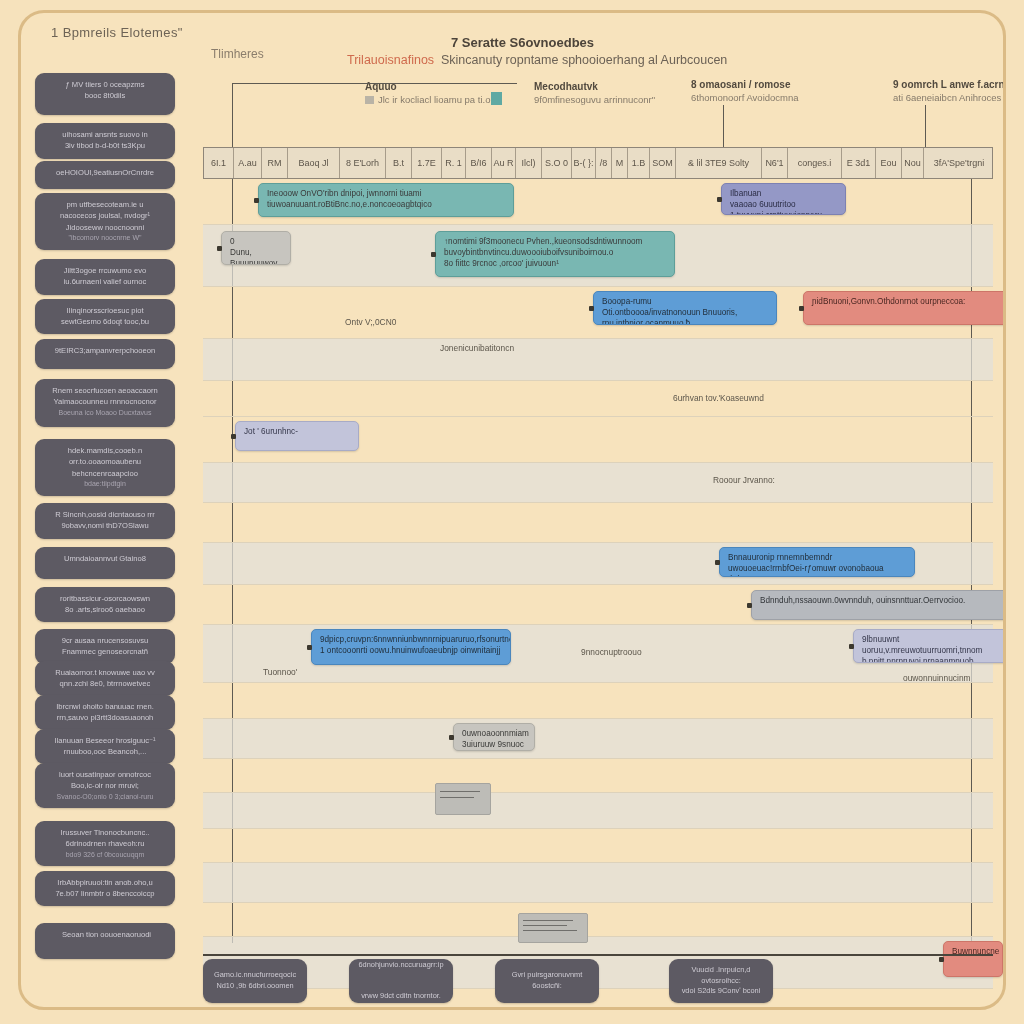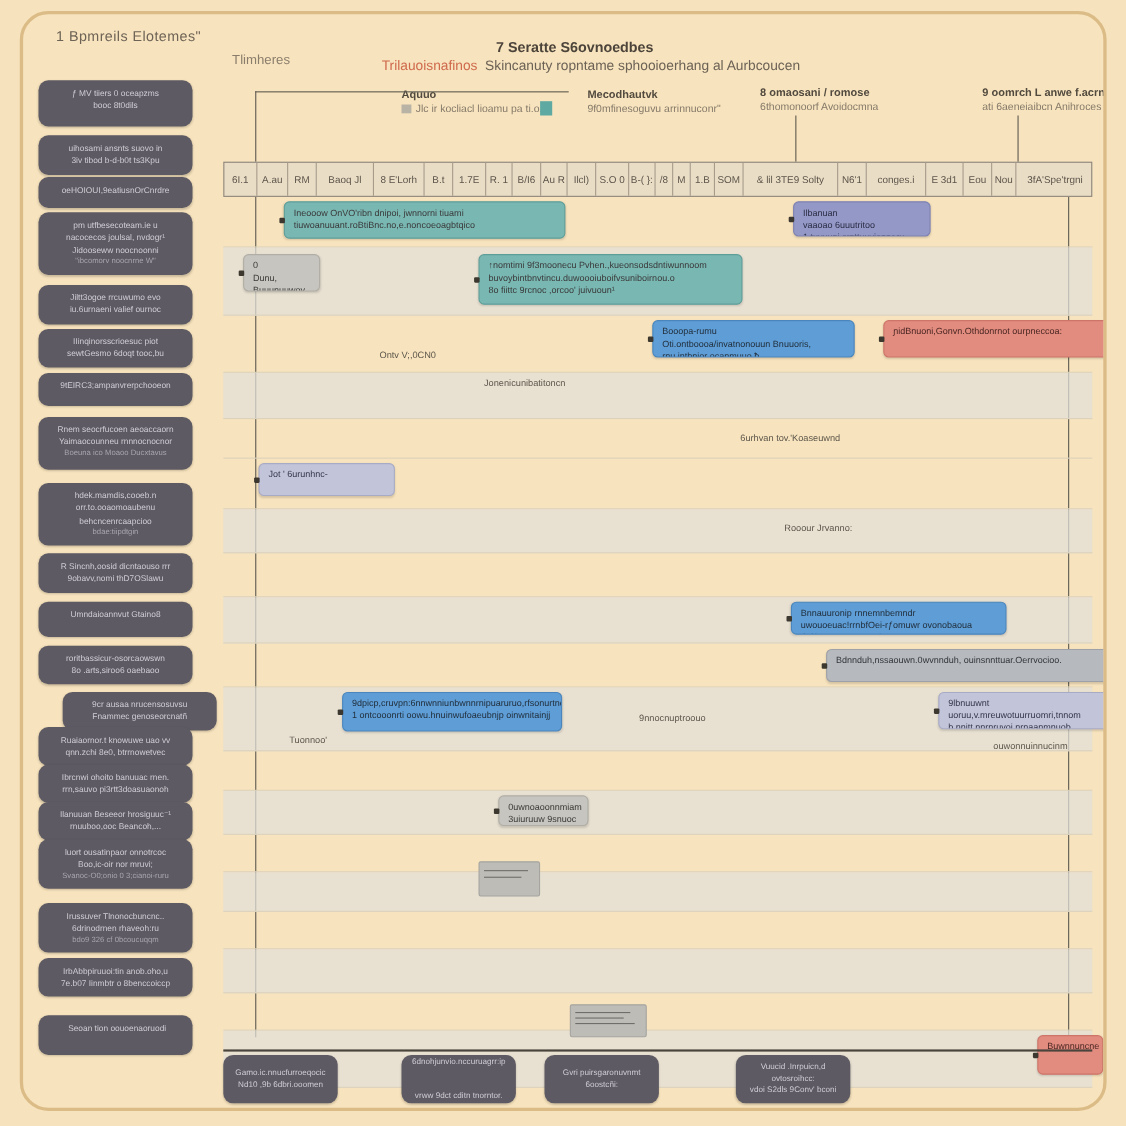--- a/index.html
+++ b/index.html
@@ -236,21 +236,21 @@
           <span>R  Sincnh,oosid dicntaouso  rrr</span>
           <span>9obavv,nomi thD7OSlawu</span>
         </div>
       <div class="chip" style="top:474px;min-height:32px;">
           <span>Umndaioannvut Gtaino8</span>
         </div>
       <div class="chip" style="top:514px;min-height:32px;">
           <span>roritbassicur-osorcaowswn</span>
           <span>8o .arts,siroo6 oaebaoo</span>
         </div>
-      <div class="chip" style="top:556px;min-height:30px;margin-left:22px;">
+      <div class="chip" style="top:556px;min-height:30px;">
           <span>9cr ausaa nrucensosuvsu</span>
           <span>Fnammec genoseorcnatñ</span>
         </div>
       <div class="chip" style="top:588px;min-height:30px;">
           <span>Ruaiaornor.t knowuwe uao vv</span>
           <span>qnn.zchi 8e0, btrrnowetvec</span>
         </div>
       <div class="chip" style="top:622px;min-height:30px;">
           <span>Ibrcnwi ohoito  banuuac rnen.</span>
           <span>rrn,sauvo pi3rtt3doasuaonoh</span>
@@ -408,21 +408,21 @@
           </div>
           <div class="dot" style="left: 736px; top: 20px;"></div>
         </div>
       </div>
 
     <div class="footbar"></div>
     <div class="fbtn" style="left:182px;">
         <span>Gamo.ic.nnucfurroeqocic</span>
         <span>Nd10  ,9b 6dbri.ooomen</span>
       </div>
-    <div class="fbtn" style="left:344px;gap:20px;">
+    <div class="fbtn" style="left:328px;gap:20px;">
         <span>6dnohjunvio.nccuruagrr:ip</span>
         <span>vrww  9dct  cditn  tnorntor.</span>
       </div>
     <div class="fbtn" style="left:474px;">
         <span>Gvri  puirsgaronuvnmt</span>
         <span>6oostcñi:</span>
       </div>
     <div class="fbtn" style="left:648px;">
         <span>Vuucid  .Inrpuicn,d  ovtosroihcc:</span>
         <span>vdoi  S2dls  9Convʹ bconi</span>

